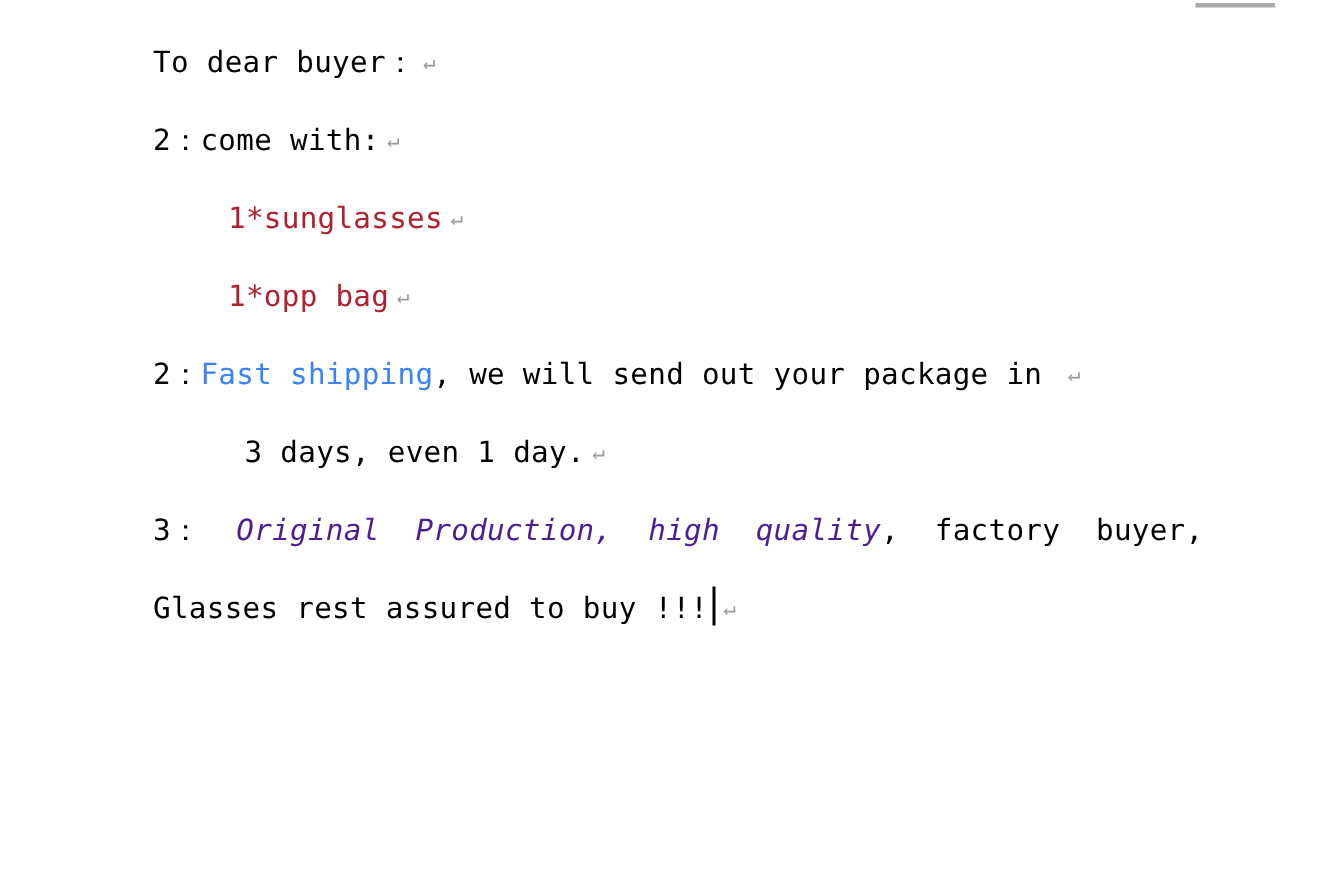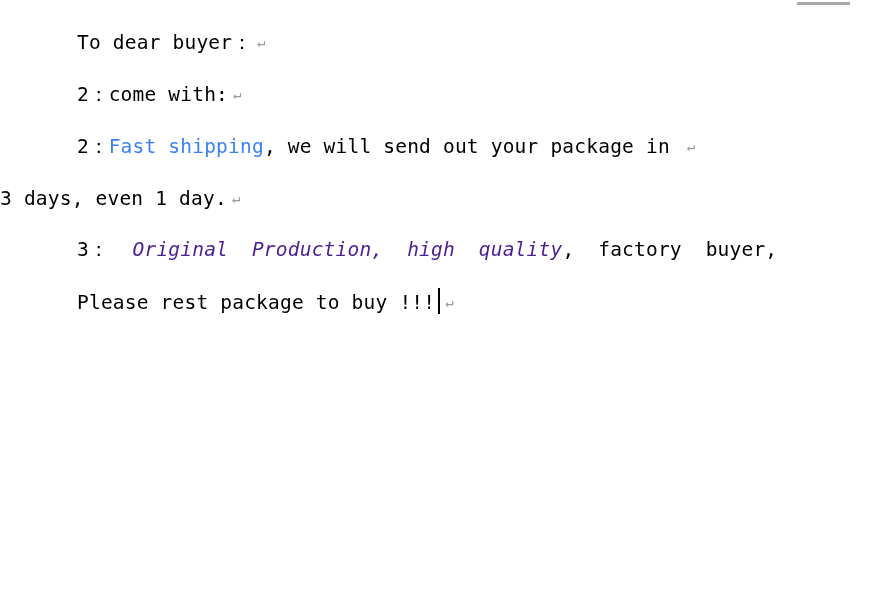--- a/index.html
+++ b/index.html
@@ -44,22 +44,22 @@
     position: relative;
     height: 52px;
     line-height: 52px;
     white-space: pre;
     font-size: 19.5px;
     letter-spacing: 0.2px;
     color: #000000;
   }
 
   .line.indent-1 { padding-left: 152px; }
-  .line.indent-2 { }
-  .line.margin   { padding-left: 77px; }
+  .line.indent-2 { padding-left: 163px; }
+  .line.margin   { padding-left: 102px; }
 
   .seg { white-space: pre; }
 
   .red    { color: #b0202f; }
   .blue   { color: #3b82f6; }
   .orange { color: #4c1d95; font-style: italic; }
   .black  { color: #000000; }
 
   
   .cr {
@@ -82,19 +82,21 @@
 </head>
 <body>
 
 <div id="page">
 
   <div id="top-rule"></div>
 
   <div id="doc-body">
       <div class="line margin"><span class="seg black">To dear buyer：</span><span class="cr">↵</span></div>
       <div class="line margin"><span class="seg black">2：come with:</span><span class="cr">↵</span></div>
+      <div class="line indent-1"><span class="seg red">1*sunglasses</span><span class="cr">↵</span></div>
+      <div class="line indent-1"><span class="seg red">1*opp bag</span><span class="cr">↵</span></div>
       <div class="line margin"><span class="seg black">2：</span><span class="seg blue">Fast shipping</span><span class="seg black">, we will send out your package in </span><span class="cr">↵</span></div>
       <div class="line indent-2"><span class="seg black">3 days, even 1 day.</span><span class="cr">↵</span></div>
       <div class="line margin"><span class="seg black">3：  </span><span class="seg orange">Original  Production,  high  quality</span><span class="seg black">,  factory  buyer,</span></div>
-      <div class="line margin"><span class="seg black">Please rest package to buy !!!</span><span class="caret"></span><span class="cr">↵</span></div>
+      <div class="line margin"><span class="seg black">Glasses rest assured to buy !!!</span><span class="caret"></span><span class="cr">↵</span></div>
     </div>
 
 </div>
 
 </body></html>

